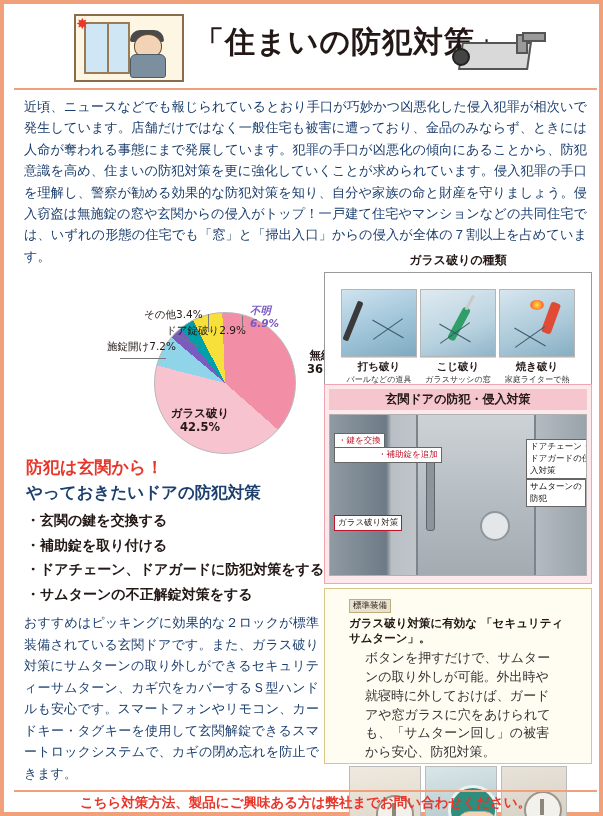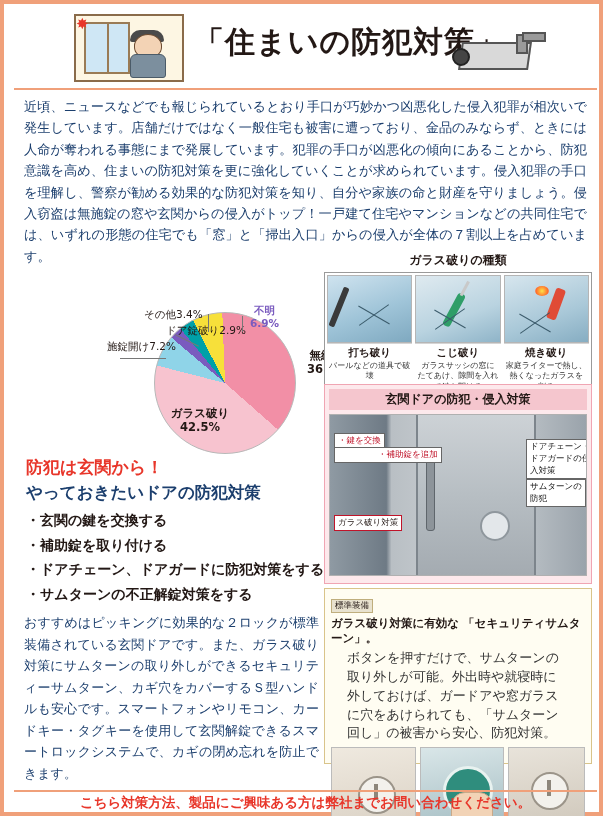--- a/index.html
+++ b/index.html
@@ -113,21 +113,21 @@
     border:1px solid #b8b8b8;
   }
   .lbl{position:absolute;font-size:10.5px;line-height:1.25;
        font-family:"DejaVu Sans","Liberation Sans",sans-serif;}
   .lbl.bold{font-weight:bold;}
   .lbl-muji{left:185px;top:42px;color:#231815;font-weight:bold;font-size:11.5px;text-align:center;}
   .lbl-glass{left:32px;top:100px;color:#231815;font-weight:bold;font-size:11.5px;text-align:center;width:92px;}
   .lbl-seajo{left:-42px;top:34px;color:#231815;width:96px;text-align:right;}
   .lbl-doa{left:-4px;top:18px;color:#231815;width:128px;text-align:right;}
   .lbl-sonota{left:22px;top:2px;color:#231815;}
-  .lbl-fumei{left:128px;top:-2px;color:#7a5bbf;font-weight:bold;text-align:center;}
+  .lbl-fumei{left:128px;top:-2px;color:#7a5bbf;font-weight:bold;text-align:left;font-style:italic;}
   .leader{position:absolute;background:#777;}
   
   .bouhan-line{
     position:absolute;left:22px;top:452px;
     font-size:17px;font-weight:bold;color:#e8362a;
     font-family:"DejaVu Sans","Liberation Sans",sans-serif;
   }
   .door-head{
     position:absolute;left:22px;top:478px;
     font-size:16.5px;font-weight:bold;color:#1c3f6e;
@@ -146,21 +146,21 @@
   
   .glass-sec{
     position:absolute;left:320px;top:248px;width:268px;
   }
   .sec-title{
     text-align:center;font-size:12px;font-weight:bold;color:#231815;
     margin-bottom:3px;
     font-family:"DejaVu Sans","Liberation Sans",sans-serif;
   }
   .glass-grid{
-    display:flex;gap:3px;border:1px solid #9a9a9a;padding:2px;background:#fff;
+    display:flex;gap:3px;border:1px solid #9a9a9a;padding:16px;background:#fff;
   }
   .gcell{width:86px;}
   .gphoto{
     height:66px;position:relative;overflow:hidden;border:1px solid #b5b5b5;
     background:linear-gradient(160deg,#cfe3ef 0%,#9fc4d8 55%,#7fa9c0 100%);
   }
   .gphoto.two{background:linear-gradient(160deg,#dfeaf0 0%,#b9d3e0 60%,#8fb4c8 100%);}
   .gphoto.three{background:linear-gradient(160deg,#d7e6ee 0%,#a9c8d8 60%,#86adc2 100%);}
   .crack{
     position:absolute;left:26px;top:22px;width:40px;height:34px;
@@ -234,21 +234,21 @@
     font-family:"DejaVu Sans","Liberation Sans",sans-serif;
   }
   .co1{left:4px;top:18px;color:#c0142a;}
   .co2{left:4px;top:32px;color:#c0142a;padding-left:43px;}
   .co3{left:4px;top:100px;background:#fff;border:1px solid #c0142a;color:#231815;}
   .co4{left:196px;top:24px;width:62px;}
   .co5{left:196px;top:64px;}
   
   .sec-box{
     position:absolute;left:320px;top:584px;width:268px;height:176px;
-    background:#fffdf2;border:1px solid #d9c48a;box-sizing:border-box;padding:5px 6px;
+    background:#fffdf2;border:1px solid #d9c48a;box-sizing:border-box;padding:5px 24px;
   }
   .sec-tag{
     display:inline-block;font-size:8.5px;background:#e8e2cf;border:1px solid #bfae7d;
     padding:0 3px;margin-bottom:2px;
     font-family:"DejaVu Sans","Liberation Sans",sans-serif;
   }
   .sec-box h4{
     margin:1px 0 3px;font-size:11.5px;font-weight:bold;color:#231815;
     font-family:"DejaVu Sans","Liberation Sans",sans-serif;
   }

